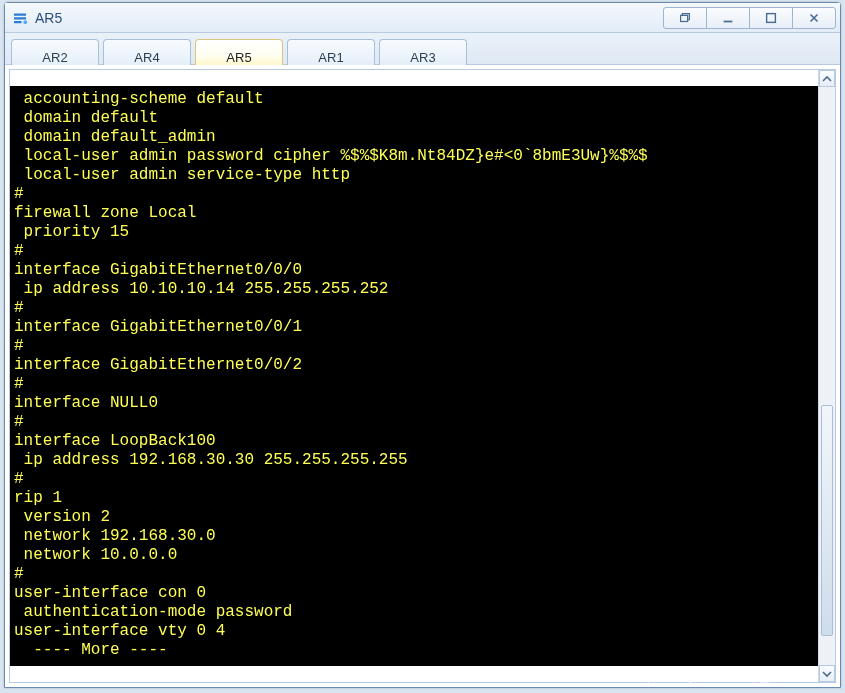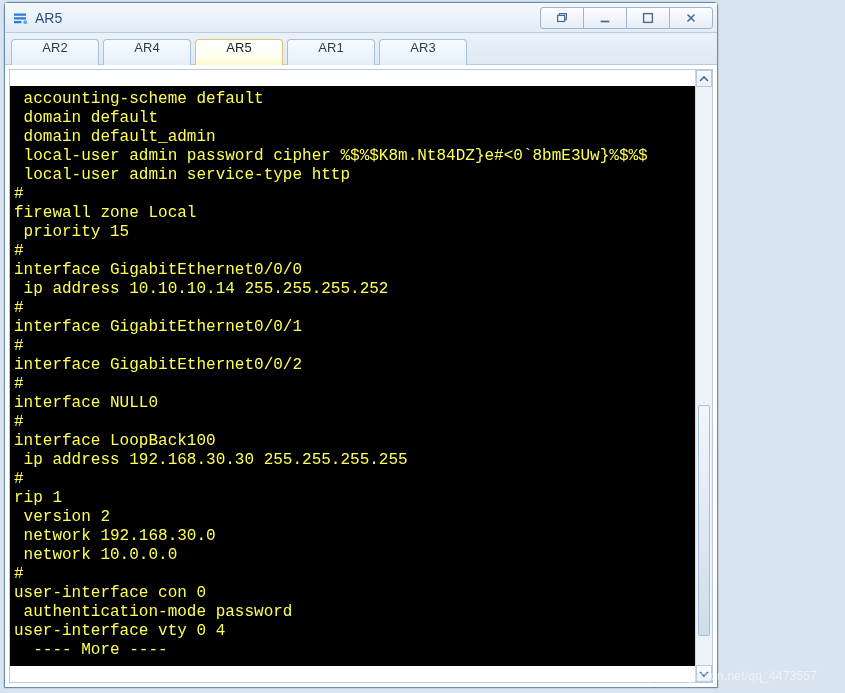--- a/index.html
+++ b/index.html
@@ -9,21 +9,21 @@
     font-family: "Segoe UI", Tahoma, sans-serif;
     background: #d8e4ef;
     width: 845px;
     height: 693px;
     overflow: hidden;
     position: relative;
   }
   .window {
     position: absolute;
     left: 4px; top: 2px;
-    width: 714px; height: 686px;
+    width: 837px; height: 686px;
     background: #fff;
     border: 1px solid #6a8bb0;
     border-radius: 4px 4px 0 0;
     box-shadow: 0 0 2px rgba(0,0,0,.25);
     display: flex;
     flex-direction: column;
   }
   .titlebar {
     height: 30px;
     background: linear-gradient(#f4f8fc, #e2ecf7);
@@ -68,21 +68,21 @@
     gap: 4px;
   }
   .tab {
     min-width: 88px;
     height: 26px;
     border: 1px solid #a9bfd8;
     border-bottom: none;
     border-radius: 4px 4px 0 0;
     background: linear-gradient(#f7fbff,#e5eef8);
     display: flex;
-    align-items: flex-start;
+    align-items: flex-end;
     justify-content: center;
     font-size: 13px;
     color: #2c3e50;
     cursor: pointer;
     position: relative;
     top: 1px;
   }
   .tab.active {
     background: linear-gradient(#ffffff,#fffef2 60%,#fff7cf);
     border-color: #d8c77a;

